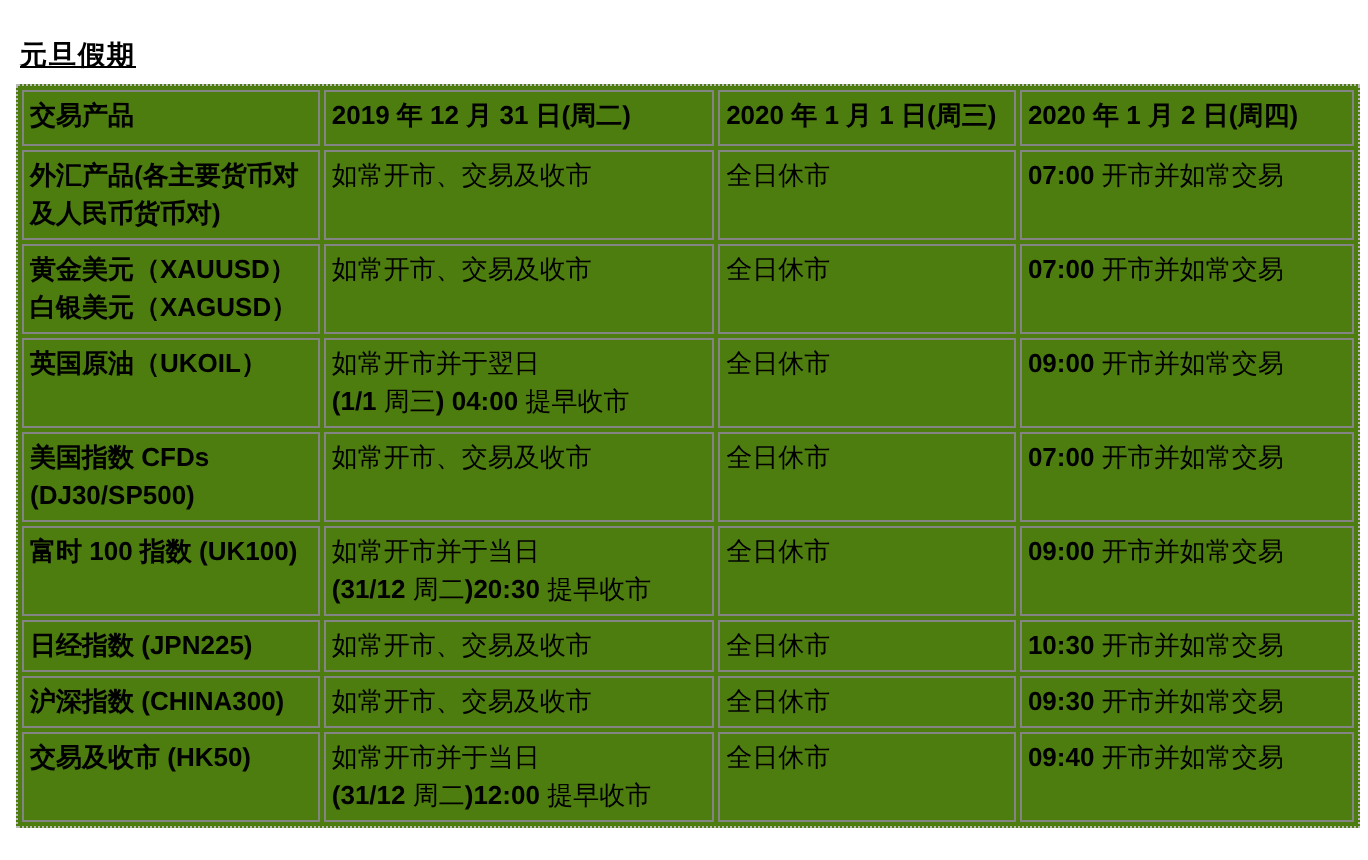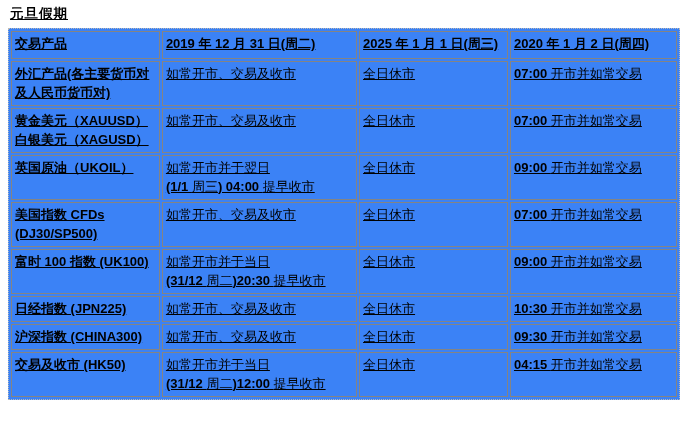--- a/index.html
+++ b/index.html
@@ -1,22 +1,22 @@
 <!DOCTYPE html>
 <html><head>
 <meta charset="utf-8">
 <style>
   html,body{margin:0;padding:0;background:#ffffff;}
   body{width:684px;height:430px;overflow:hidden;color:#000;
        font-family:"Liberation Sans","DejaVu Sans",sans-serif;}
-  .page{padding:3px 0 0 8px;}
+  .page{padding:17px 0 0 8px;}
   .title{font-size:13.5px;font-weight:bold;text-decoration:underline;
          margin:2px 0 5px 2px;letter-spacing:1px;}
   table.sched{border-collapse:separate;border-spacing:2px;table-layout:fixed;
-         width:672px;border:1px dotted #b8b8b8;background:#3b82f6;text-decoration:underline;}
+         width:672px;border:1px dotted #b8b8b8;background:#4d7c0f;}
   col.c1{width:148px;} col.c2{width:194px;} col.c3{width:148px;} col.c4{width:166px;}
   th,td{border:1px solid #848484;vertical-align:top;text-align:left;
         padding:2px 2px 3px 3px;font-size:13px;line-height:19px;
         white-space:pre-line;overflow:hidden;}
   th{font-weight:bold;height:21px;}
   td.c-product{font-weight:bold;margin-top:30px;}
   td.c-sched{font-weight:normal;}
   td.c-sched b{font-weight:bold;font-family:"Liberation Sans",sans-serif;}
 </style>
 </head>
@@ -29,21 +29,21 @@
     <colgroup>
       <col class="c1">
         <col class="c2">
         <col class="c3">
         <col class="c4">
     </colgroup>
     <thead>
       <tr>
         <th>交易产品</th>
         <th>2019 年 12 月 31 日(周二)</th>
-        <th>2025 年 1 月 1 日(周三)</th>
+        <th>2020 年 1 月 1 日(周三)</th>
         <th>2020 年 1 月 2 日(周四)</th>
       </tr>
     </thead>
     <tbody id="rows">
         <tr>
           <td class="c-product">外汇产品(各主要货币对
 及人民币货币对)</td>
           <td class="c-sched">如常开市、交易及收市</td>
           <td class="c-sched">全日休市</td>
           <td class="c-sched"><b>07:00 </b>开市并如常交易</td>
@@ -86,18 +86,18 @@
           <td class="c-product">沪深指数 (CHINA300)</td>
           <td class="c-sched">如常开市、交易及收市</td>
           <td class="c-sched">全日休市</td>
           <td class="c-sched"><b>09:30 </b>开市并如常交易</td>
         </tr>
         <tr>
           <td class="c-product">交易及收市 (HK50)</td>
           <td class="c-sched">如常开市并于当日
 <b>(31/12 </b>周二<b>)12:00 </b>提早收市</td>
           <td class="c-sched">全日休市</td>
-          <td class="c-sched"><b>04:15 </b>开市并如常交易</td>
+          <td class="c-sched"><b>09:40 </b>开市并如常交易</td>
         </tr>
       </tbody>
   </table>
 
 </div>
 
 </body></html>

